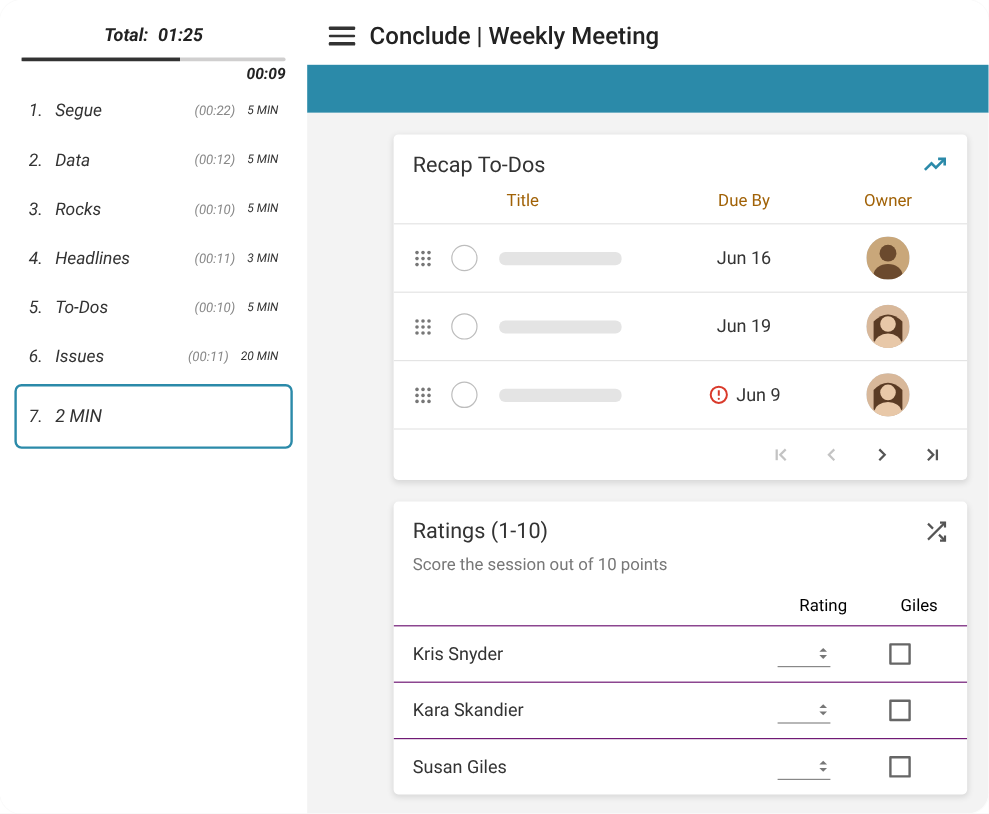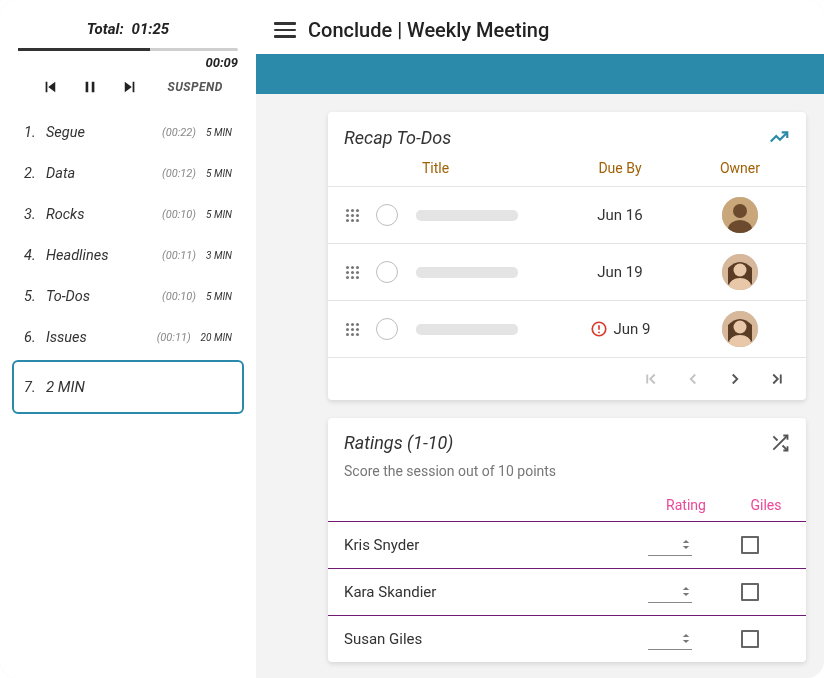--- a/index.html
+++ b/index.html
@@ -135,21 +135,20 @@
       border-radius: 4px;
       box-shadow: 0 2px 5px rgba(0,0,0,0.12);
       margin-bottom: 18px;
       overflow: hidden;
     }
     .card-header {
       display: flex;
       align-items: center;
       justify-content: space-between;
       padding: 14px 16px 10px;
-      font-style: italic;
     }
     .card-title { font-size: 18px; font-weight: 400; color: #333; }
     .trend { color: #2b8aa9; }
     .shuffle { color: #555; }
     .col-headers {
       display: grid;
       grid-template-columns: 48px 28px 1fr 140px 100px;
       align-items: center;
       padding: 2px 16px 10px 0;
       font-size: 14px;
@@ -212,21 +211,21 @@
     .ratings-sub {
       padding: 0 16px 8px;
       font-size: 14px;
       color: #777;
     }
     .ratings-cols {
       display: grid;
       grid-template-columns: 1fr 80px 80px;
       padding: 10px 0 8px;
       font-size: 14px;
-      color: #ec4899;
+      color: #000000;
       margin-left: 23px;
     }
     .ratings-cols span:nth-child(1) { }
     .ratings-cols span:nth-child(2) { text-align: center; }
     .ratings-cols span:nth-child(3) { text-align: center; }
     .rating-row {
       display: grid;
       grid-template-columns: 1fr 80px 80px;
       align-items: center;
       border-top: 1px solid #701a75;
@@ -265,34 +264,20 @@
       <span>01:25</span>
     </div>
 
     <div class="progress-wrap">
       <div class="progress-track">
         <div class="progress-fill"></div>
       </div>
       <div class="elapsed">00:09</div>
     </div>
 
-    <div class="controls">
-      <div class="ctrl-icons">
-        <svg class="ic" viewBox="0 0 16 16">
-            <path d="M3 2h2v12H3zM14 2L6 8l8 6z"></path>
-          </svg>
-        <svg class="ic" viewBox="0 0 16 16">
-            <path d="M3 2h3v12H3zM10 2h3v12h-3z"></path>
-          </svg>
-        <svg class="ic" viewBox="0 0 16 16">
-            <path d="M11 2h2v12h-2zM2 2l8 6-8 6z"></path>
-          </svg>
-      </div>
-      <span class="suspend">SUSPEND</span>
-    </div>
 
     <ul class="agenda">
         <li class="agenda-item">
           <span class="ai-num">1.</span>
           <span class="ai-label">Segue</span>
           <span class="ai-time">(00:22)</span>
           <span class="ai-dur">5 MIN</span>
         </li>
         <li class="agenda-item">
           <span class="ai-num">2.</span>

